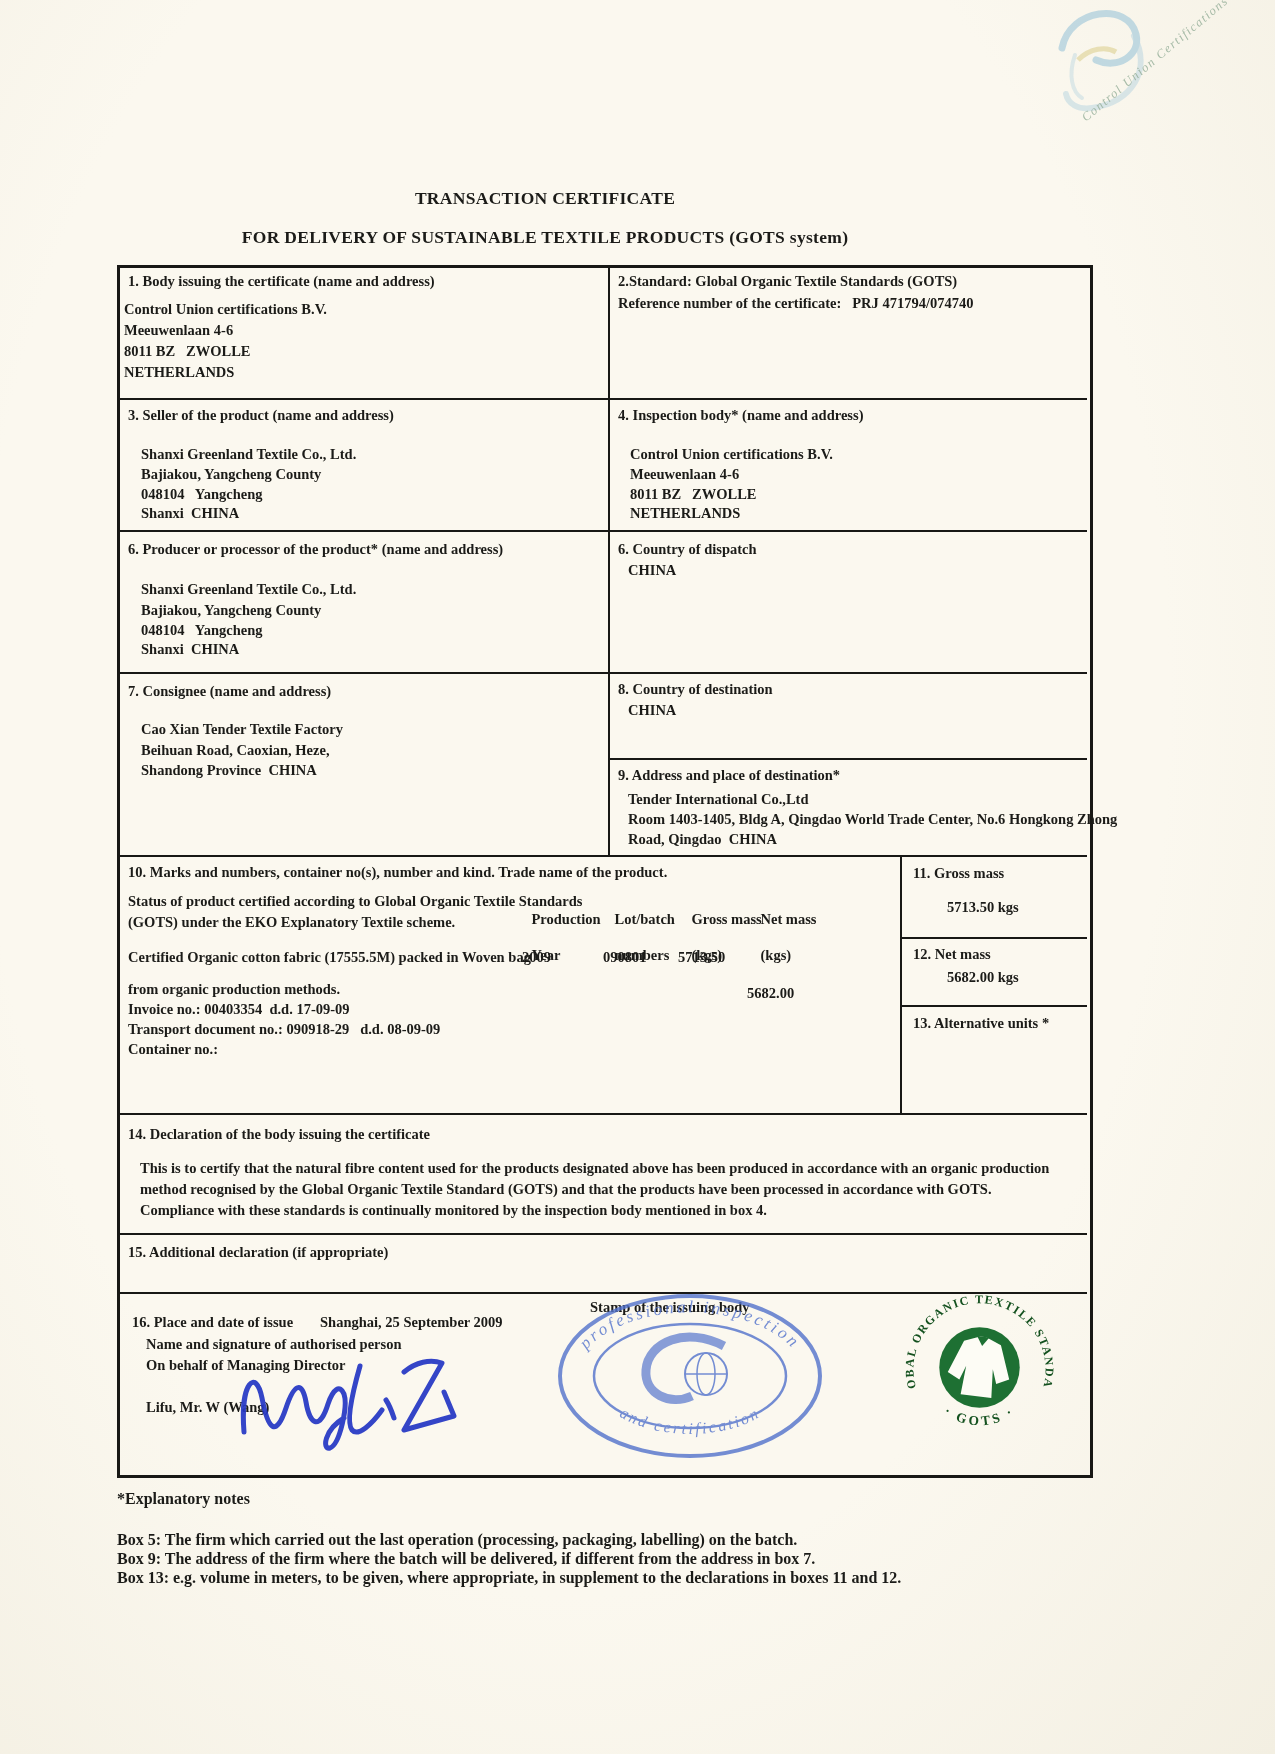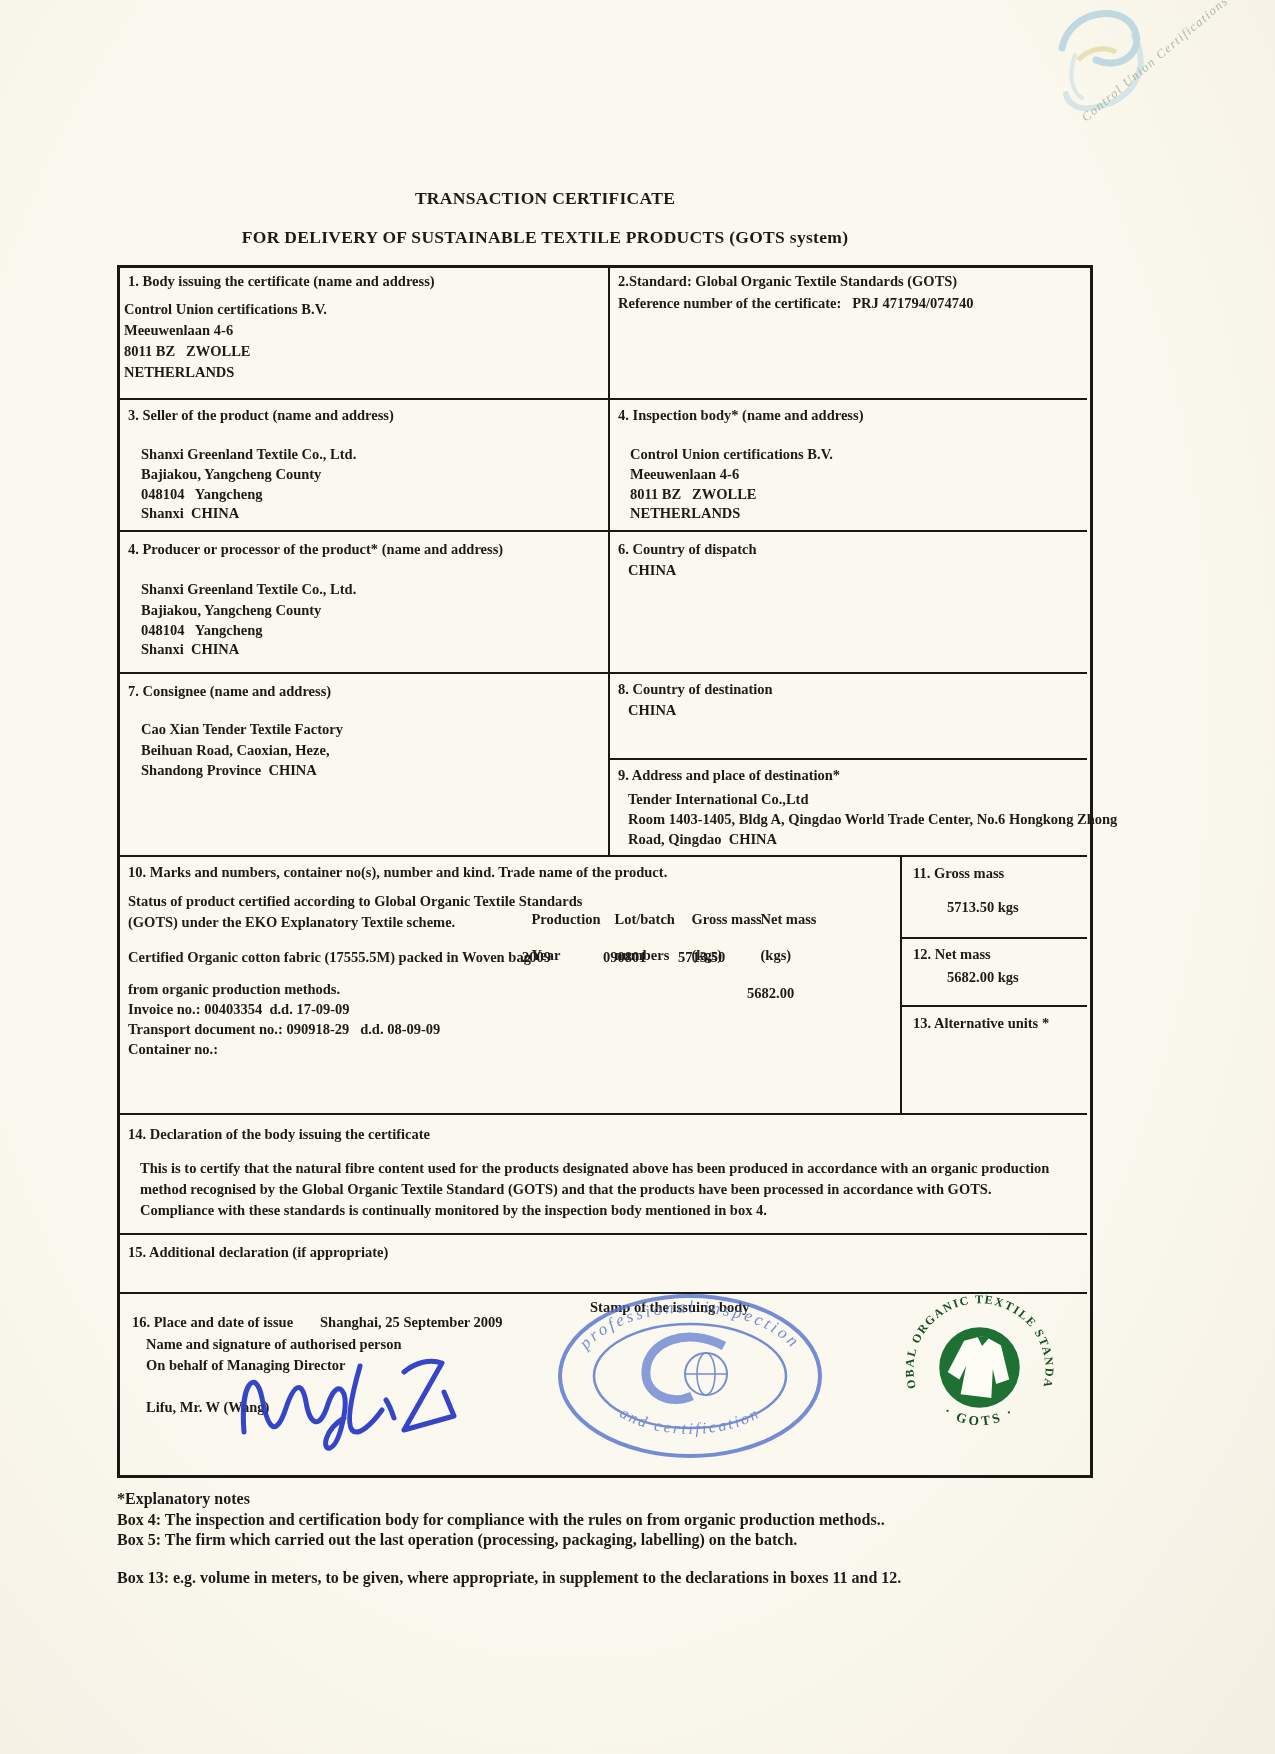--- a/index.html
+++ b/index.html
@@ -74,21 +74,21 @@
   <div class="t val" style="left:141px;top:465px;">Bajiakou, Yangcheng County</div>
   <div class="t val" style="left:141px;top:485px;">048104   Yangcheng</div>
   <div class="t val" style="left:141px;top:504px;">Shanxi  CHINA</div>
 
   <div class="t lbl" style="left:618px;top:406px;">4. Inspection body* (name and address)</div>
   <div class="t val" style="left:630px;top:445px;">Control Union certifications B.V.</div>
   <div class="t val" style="left:630px;top:465px;">Meeuwenlaan 4-6</div>
   <div class="t val" style="left:630px;top:485px;">8011 BZ   ZWOLLE</div>
   <div class="t val" style="left:630px;top:504px;">NETHERLANDS</div>
 
-  <div class="t lbl" style="left:128px;top:540px;">4. Producer or processor of the product* (name and address)</div>
+  <div class="t lbl" style="left:128px;top:540px;">6. Producer or processor of the product* (name and address)</div>
   <div class="t val" style="left:141px;top:580px;">Shanxi Greenland Textile Co., Ltd.</div>
   <div class="t val" style="left:141px;top:601px;">Bajiakou, Yangcheng County</div>
   <div class="t val" style="left:141px;top:621px;">048104   Yangcheng</div>
   <div class="t val" style="left:141px;top:640px;">Shanxi  CHINA</div>
 
   <div class="t lbl" style="left:618px;top:540px;">6. Country of dispatch</div>
   <div class="t val" style="left:628px;top:561px;">CHINA</div>
 
   <div class="t lbl" style="left:128px;top:682px;">7. Consignee (name and address)</div>
   <div class="t val" style="left:141px;top:720px;">Cao Xian Tender Textile Factory</div>
@@ -197,17 +197,17 @@
     </g>
     <text class="arc-text" font-size="11.5" font-weight="bold" letter-spacing="1.6" fill="#14511f">
       <textPath href="#gotsTop" startOffset="50%" text-anchor="middle">GLOBAL ORGANIC TEXTILE STANDARD</textPath>
     </text>
     <text class="arc-text" font-size="13" font-weight="bold" letter-spacing="3" fill="#14511f">
       <textPath href="#gotsBot" startOffset="50%" text-anchor="middle">· GOTS ·</textPath>
     </text>
   </svg>
 
   <div class="t foot" style="left:117px;top:1489px;">*Explanatory notes</div>
-  <div class="t foot" style="left:117px;top:1510px;">Box 4: The inspection and certification body for compliance with the rules on from organic production methods..</div>
   <div class="t foot" style="left:117px;top:1530px;">Box 5: The firm which carried out the last operation (processing, packaging, labelling) on the batch.</div>
+  <div class="t foot" style="left:117px;top:1549px;">Box 9: The address of the firm where the batch will be delivered, if different from the address in box 7.</div>
   <div class="t foot" style="left:117px;top:1568px;">Box 13: e.g. volume in meters, to be given, where appropriate, in supplement to the declarations in boxes 11 and 12.</div>
 
 </div>
 
 </body></html>

